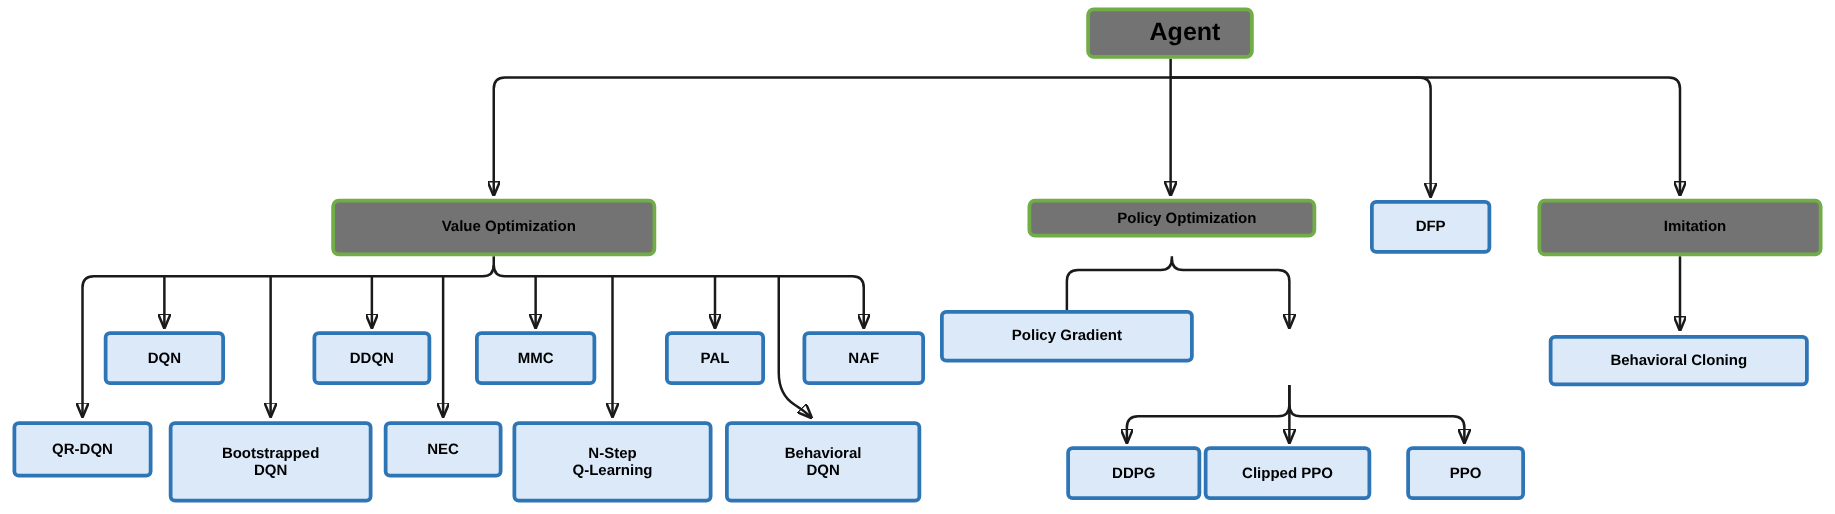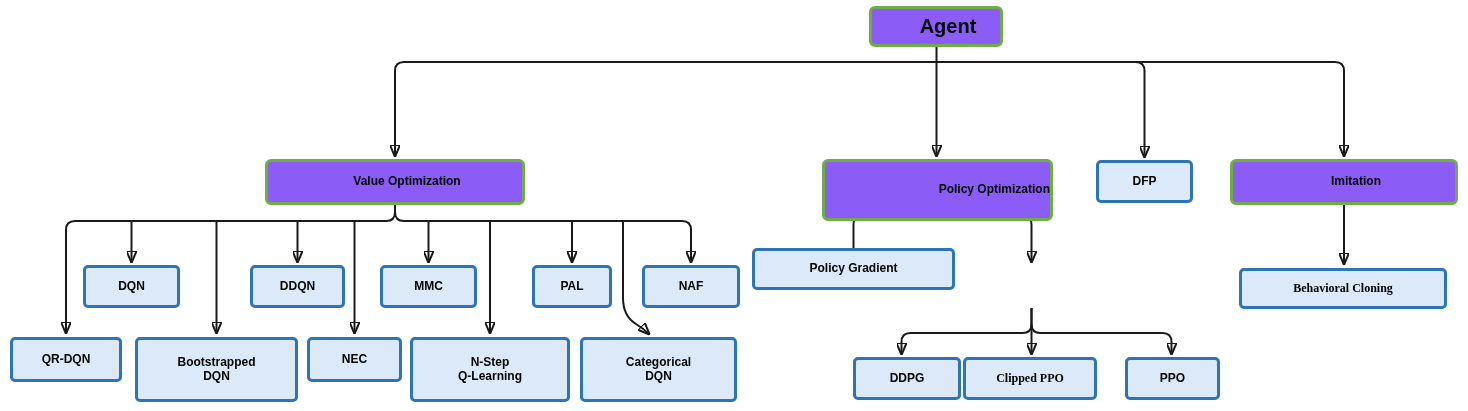--- a/index.html
+++ b/index.html
@@ -11,21 +11,21 @@
     overflow:hidden;
   }
   #edges { position:absolute; left:0; top:0; width:1468px; height:411px; }
   #edges path { fill:none; stroke:#1a1a1a; stroke-width:2; }
   .node {
     position:absolute; box-sizing:border-box;
     display:flex; flex-direction:column; align-items:center; justify-content:center;
     text-align:center; font-weight:bold; color:#000;
     font-size:12px; line-height:1.12;
   }
-  .green { background:#8b5cf6; border:3px solid #70ad47; border-radius:6px;padding-left:24px; }
+  .green { background:#737373; border:3px solid #70ad47; border-radius:6px;padding-left:24px; }
   .blue  { background:#dbe9f8; border:3px solid #2e75b6; border-radius:5px; }
   .node span { display:block; }
 </style>
 </head>
 <body>
 
 <div id="canvas">
 
   <svg id="edges" viewBox="0 0 1468 411" xmlns="http://www.w3.org/2000/svg">
     <defs>
@@ -60,21 +60,21 @@
     <path d="M 1344 205 V 264" marker-end="url(#arrow)"></path>
   </svg>
 
   <div class="node green" style="left:869px;top:6px;width:134px;height:41px;font-size:20px;">
     <span>Agent</span>
   </div>
 
   <div class="node green" style="left:265px;top:159px;width:260px;height:46px;">
     <span>Value Optimization</span>
   </div>
-  <div class="node green" style="left:822px;top:159px;width:231px;height:62px;align-items:flex-end;">
+  <div class="node green" style="left:822px;top:159px;width:231px;height:31px;">
     <span>Policy Optimization</span>
   </div>
   <div class="node blue" style="left:1096px;top:160px;width:97px;height:43px;align-items:center;">
     <span>DFP</span>
   </div>
   <div class="node green" style="left:1230px;top:159px;width:228px;height:46px;">
     <span>Imitation</span>
   </div>
 
   <div class="node blue" style="left:83px;top:265px;width:97px;height:43px;">
@@ -101,35 +101,35 @@
     <span>DQN</span>
   </div>
   <div class="node blue" style="left:307px;top:337px;width:95px;height:45px;">
     <span>NEC</span>
   </div>
   <div class="node blue" style="left:410px;top:337px;width:160px;height:65px;">
     <span>N-Step</span>
     <span>Q-Learning</span>
   </div>
   <div class="node blue" style="left:580px;top:337px;width:157px;height:65px;">
-    <span>Categorical</span>
+    <span>Behavioral</span>
     <span>DQN</span>
   </div>
 
   <div class="node blue" style="left:752px;top:248px;width:203px;height:42px;">
     <span>Policy Gradient</span>
   </div>
 
   <div class="node blue" style="left:853px;top:357px;width:108px;height:43px;">
     <span>DDPG</span>
   </div>
-  <div class="node blue" style="left:963px;top:357px;width:134px;height:43px;font-family:Liberation Serif, serif;">
+  <div class="node blue" style="left:963px;top:357px;width:134px;height:43px;">
     <span>Clipped PPO</span>
   </div>
   <div class="node blue" style="left:1125px;top:357px;width:95px;height:43px;">
     <span>PPO</span>
   </div>
 
-  <div class="node blue" style="left:1239px;top:268px;width:208px;height:41px;font-family:Liberation Serif, serif;">
+  <div class="node blue" style="left:1239px;top:268px;width:208px;height:41px;">
     <span>Behavioral Cloning</span>
   </div>
 
 </div>
 
 </body></html>

